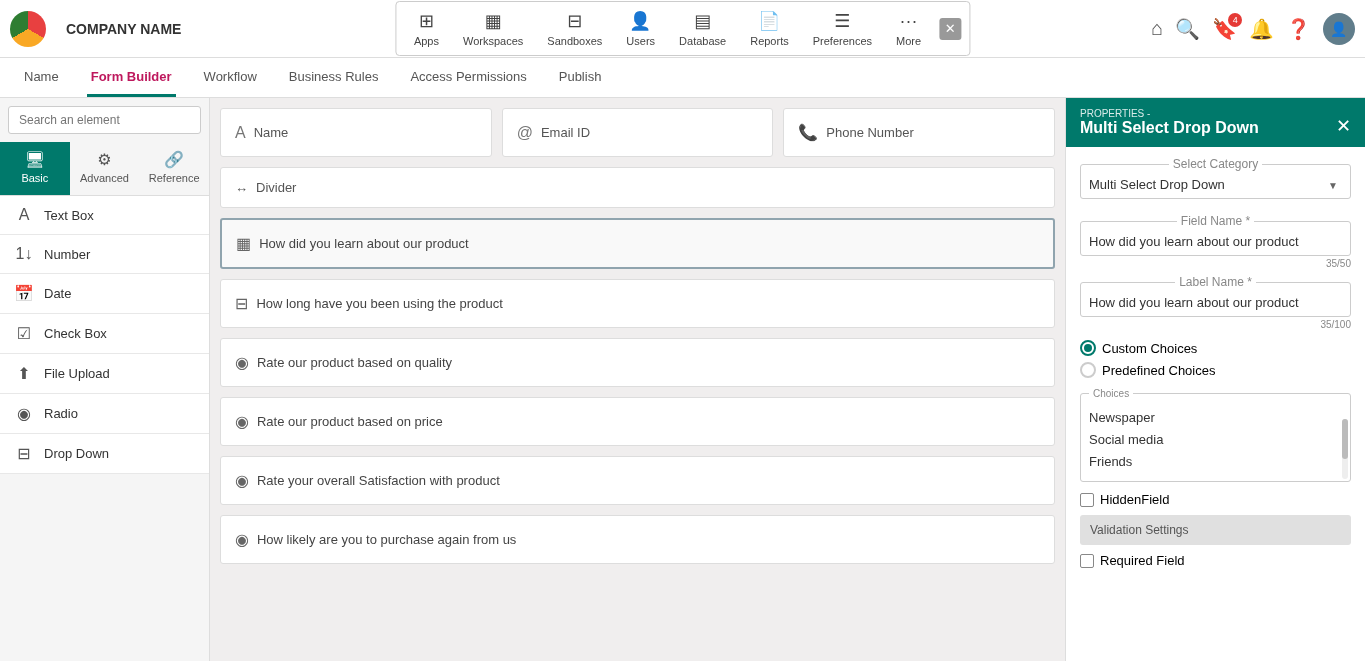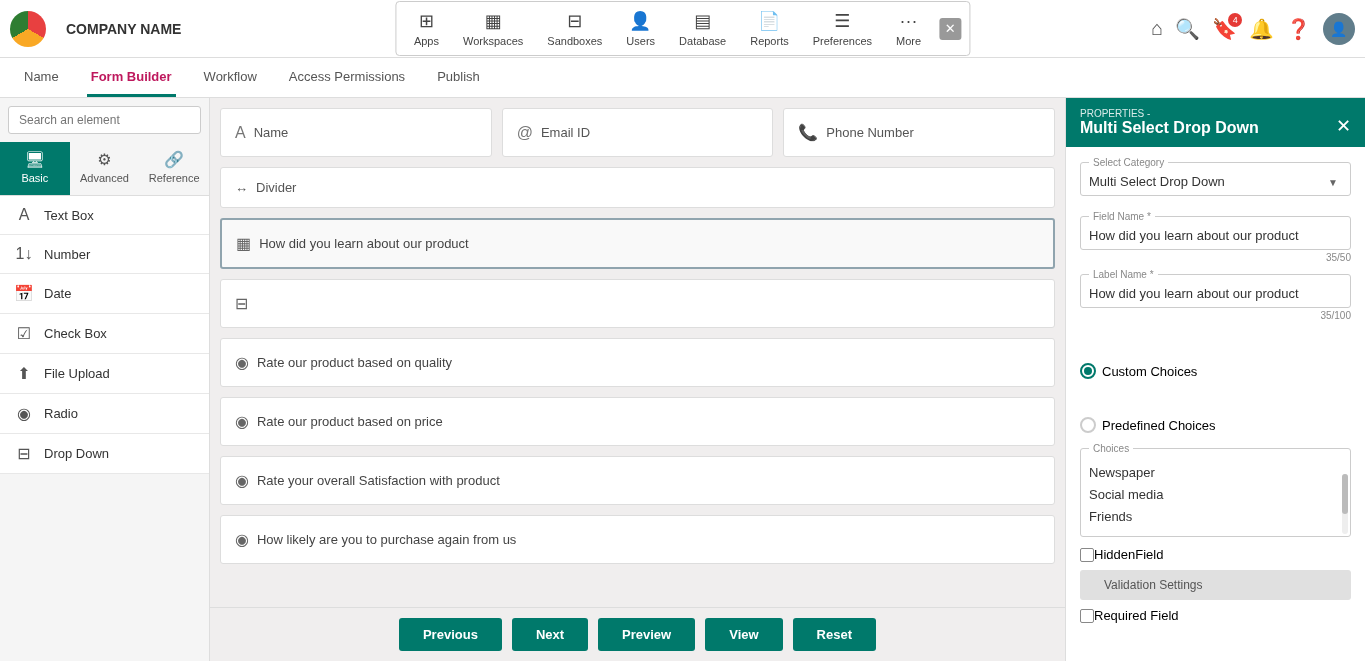--- a/index.html
+++ b/index.html
@@ -299,23 +299,24 @@
       overflow-y: auto;
       padding: 10px 14px;
     }
     .prop-fieldset {
       border: 1px solid #ccc;
       border-radius: 3px;
       padding: 6px 8px;
       position: relative;
     }
     .prop-fieldset legend {
-      font-size: 10px;
+      font-size: 12px;
       color: #888;
       padding: 0 4px;
+      text-align: center;
     }
     .prop-select {
       width: 100%;
       border: none;
       outline: none;
       font-size: 13px;
       background: transparent;
       color: #333;
       appearance: none;
       cursor: pointer;
@@ -341,21 +342,21 @@
       color: #333;
     }
     .char-count {
       text-align: right;
       font-size: 10px;
       color: #888;
       margin-top: 2px;
     }
 
     .radio-group { display: flex; flex-direction: column; gap: 6px; margin-bottom: 10px; }
-    .radio-item { display: flex; align-items: center; gap: 6px; font-size: 13px; cursor: pointer; margin-top: 32px; }
+    .radio-item { display: flex; align-items: center; gap: 6px; font-size: 13px; cursor: pointer; }
     .radio-circle {
       width: 16px; height: 16px;
       border-radius: 50%;
       border: 2px solid #ccc;
       display: flex; align-items: center; justify-content: center;
     }
     .radio-circle.checked {
       border-color: #00796b;
     }
     .radio-circle.checked::after {
@@ -396,32 +397,33 @@
       height: 40px;
       background: #bbb;
       border-radius: 3px;
       position: absolute;
       top: 0;
     }
 
     .checkbox-row {
       display: flex;
       align-items: center;
+      gap: 6px;
       font-size: 13px;
       margin-bottom: 8px;
     }
     .check-box-sq {
       width: 14px; height: 14px;
       border: 1px solid #888;
       border-radius: 2px;
     }
 
     .validation-header {
       background: #e0e0e0;
-      padding: 8px 24px;
+      padding: 8px 10px;
       font-size: 12px;
       color: #555;
       border-radius: 3px;
       margin-bottom: 8px;
     }
 
     
     ::-webkit-scrollbar { width: 6px; }
     ::-webkit-scrollbar-track { background: #f0f0f0; }
     ::-webkit-scrollbar-thumb { background: #bbb; border-radius: 3px; }
@@ -481,20 +483,21 @@
     <div class="nav-right-icon">🔔</div>
     <div class="nav-right-icon">❓</div>
     <div class="avatar-btn">👤</div>
   </div>
 </div>
 
 <div class="tabs-row">
   <div class="tab-item">Name</div>
   <div class="tab-item active">Form Builder</div>
   <div class="tab-item">Workflow</div>
+  <div class="tab-item">Business Rules</div>
   <div class="tab-item">Access Permissions</div>
   <div class="tab-item">Publish</div>
 </div>
 
 <div class="main-layout">
 
   <div class="left-sidebar">
     <input class="search-box" type="text" placeholder="Search an element" style="">
 
     <div class="sidebar-tabs">
@@ -566,47 +569,41 @@
         <span>↔</span>
         <span>Divider</span>
       </div>
 
       <div class="form-field-row selected">
         <span class="ficon">▦</span>
         <span>How did you learn about our product</span>
       </div>
       <div class="form-field-row">
         <span class="ficon">⊟</span>
+        <span>How long have you been using the product</span>
       </div>
       <div class="form-field-row">
         <span class="ficon">◉</span>
         <span>Rate our product based on quality</span>
       </div>
       <div class="form-field-row">
         <span class="ficon">◉</span>
         <span>Rate our product based on price</span>
       </div>
       <div class="form-field-row">
         <span class="ficon">◉</span>
         <span>Rate your overall Satisfaction with product</span>
       </div>
       <div class="form-field-row">
         <span class="ficon">◉</span>
         <span>How likely are you to purchase again from us</span>
       </div>
 
     </div>
 
-    <div class="bottom-bar">
-      <button class="btn-action btn-teal">Previous</button>
-      <button class="btn-action btn-teal">Next</button>
-      <button class="btn-action btn-teal">Preview</button>
-      <button class="btn-action btn-teal">View</button>
-      <button class="btn-action btn-teal">Reset</button>
-    </div>
   </div>
 
   <div class="right-panel">
     <div class="panel-header">
       <div class="panel-header-text">
         <div class="panel-header-small">PROPERTIES -</div>
         <div class="panel-header-title">Multi Select Drop Down</div>
       </div>
       <button class="panel-close">✕</button>
     </div>

